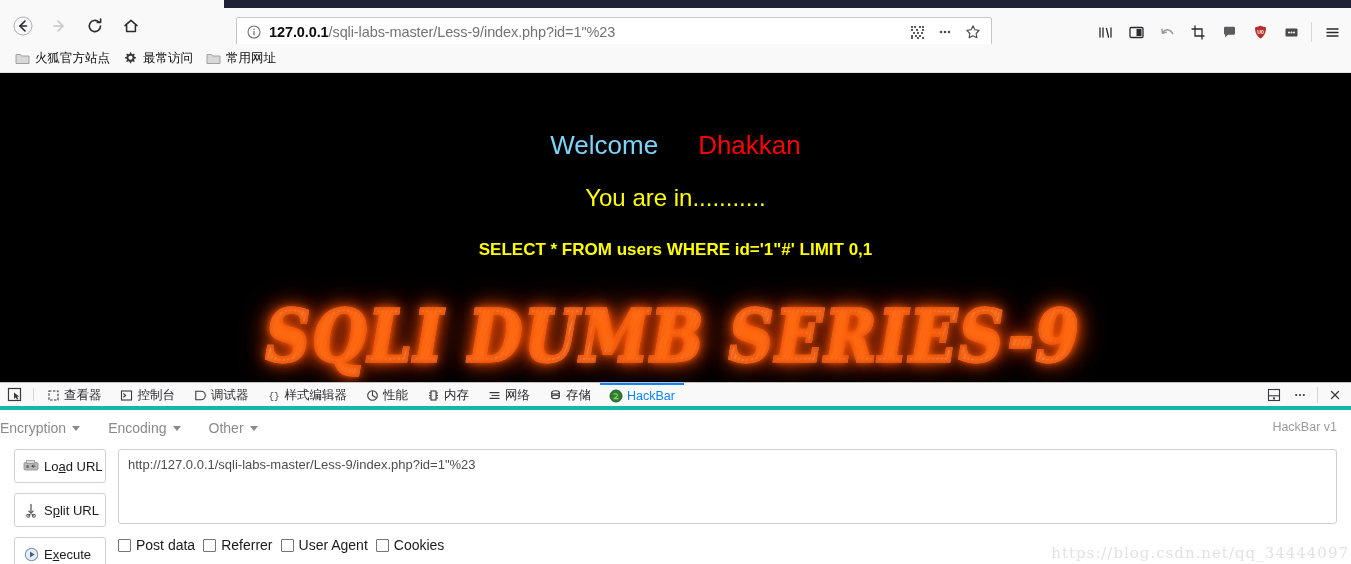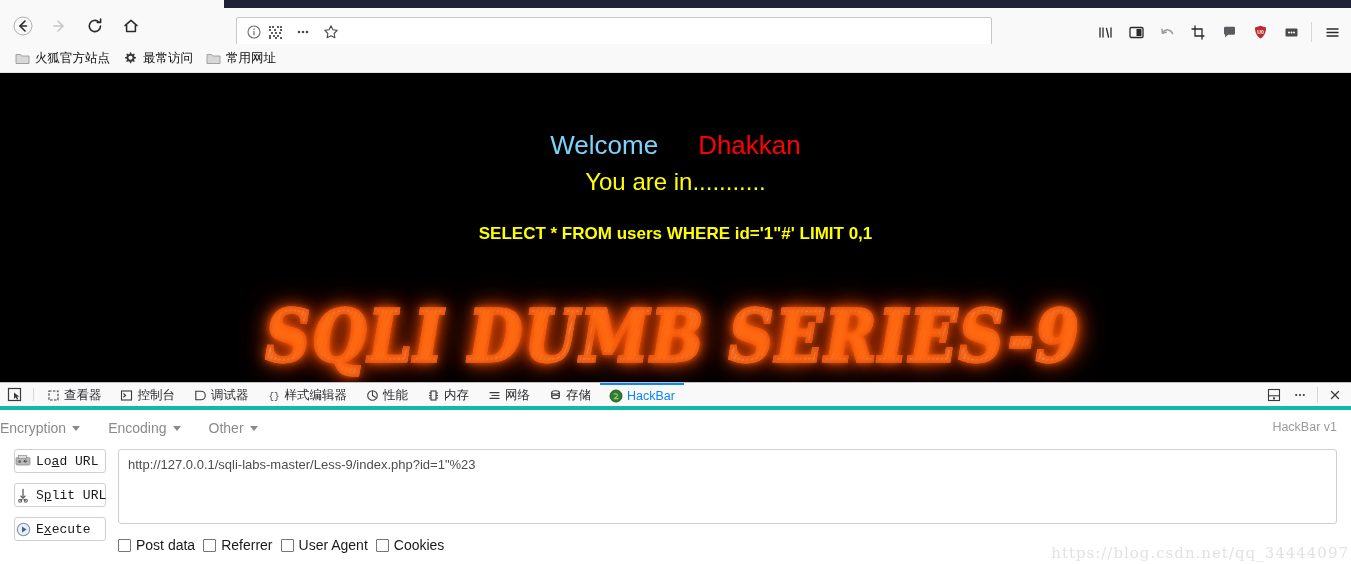--- a/index.html
+++ b/index.html
@@ -100,21 +100,21 @@
     margin-top: 58px;
     font-size: 26px;
     line-height: 1.1;
   }
   .welcome-row .w { color: #7dd3fc; }
   .welcome-row .d { color: #ff0000; margin-left: 40px; }
   .yourein {
     text-align: center;
     color: #ffff00;
     font-size: 24px;
-    margin-top: 8px;
+    margin-top: 24px;
   }
   .sqlline {
     text-align: center;
     color: #ffff00;
     font-size: 17px;
     margin-top: 28px;
     font-weight: 600;
   }
   
   .banner {
@@ -211,30 +211,29 @@
   .hb-body {
     display: flex; align-items: flex-start;
     padding: 0 14px 0 14px;
   }
   .hb-buttons {
     width: 92px; flex: 0 0 92px;
     display: flex; flex-direction: column; gap: 10px;
     padding-top: 4px;
   }
   .hb-btn {
-    height: 24px;
+    height: 34px;
     border: 1px solid #cfcfcf;
     border-radius: 3px;
     background: #fff;
     display: flex; align-items: center; gap: 5px;
-    padding: 0 0;
+    padding: 0 8px;
     font-size: 13px;
     color: #1a1a1a;
     white-space: nowrap;
-    font-family: Liberation Mono, monospace;
   }
   .hb-btn .bi { width: 16px; height: 16px; flex: 0 0 16px; display:flex; align-items:center; justify-content:center;}
   .hb-btn u { text-decoration: underline; }
 
   .hb-area {
     flex: 1;
     margin-left: 12px;
     padding-top: 4px;
   }
   .hb-textarea {
@@ -311,20 +310,21 @@
 
   <div class="urlbar-wrap">
     <div class="urlbar">
       <span class="url-ident">
         <svg width="14" height="14" viewBox="0 0 14 14">
           <circle cx="7" cy="7" r="6" fill="none" stroke="#6f6f6f" stroke-width="1.1"></circle>
           <circle cx="7" cy="4.2" r="0.8" fill="#6f6f6f"></circle>
           <rect x="6.4" y="5.9" width="1.2" height="4.4" rx="0.5" fill="#6f6f6f"></rect>
         </svg>
       </span>
+      <span class="url-text"><b>127.0.0.1</b><span>/sqli-labs-master/Less-9/index.php?id=1"%23</span></span>
       <span class="url-icons">
         <span class="ic">
           <svg width="15" height="15" viewBox="0 0 15 15">
             <g fill="#5c5c5c">
               <rect x="1" y="1" width="2" height="2"></rect>
                 <rect x="4" y="1" width="2" height="2"></rect>
               <rect x="9" y="1" width="2" height="2"></rect>
                 <rect x="12" y="1" width="2" height="2"></rect>
               <rect x="1" y="4" width="2" height="2"></rect>
                 <rect x="6" y="4" width="2" height="2"></rect>

